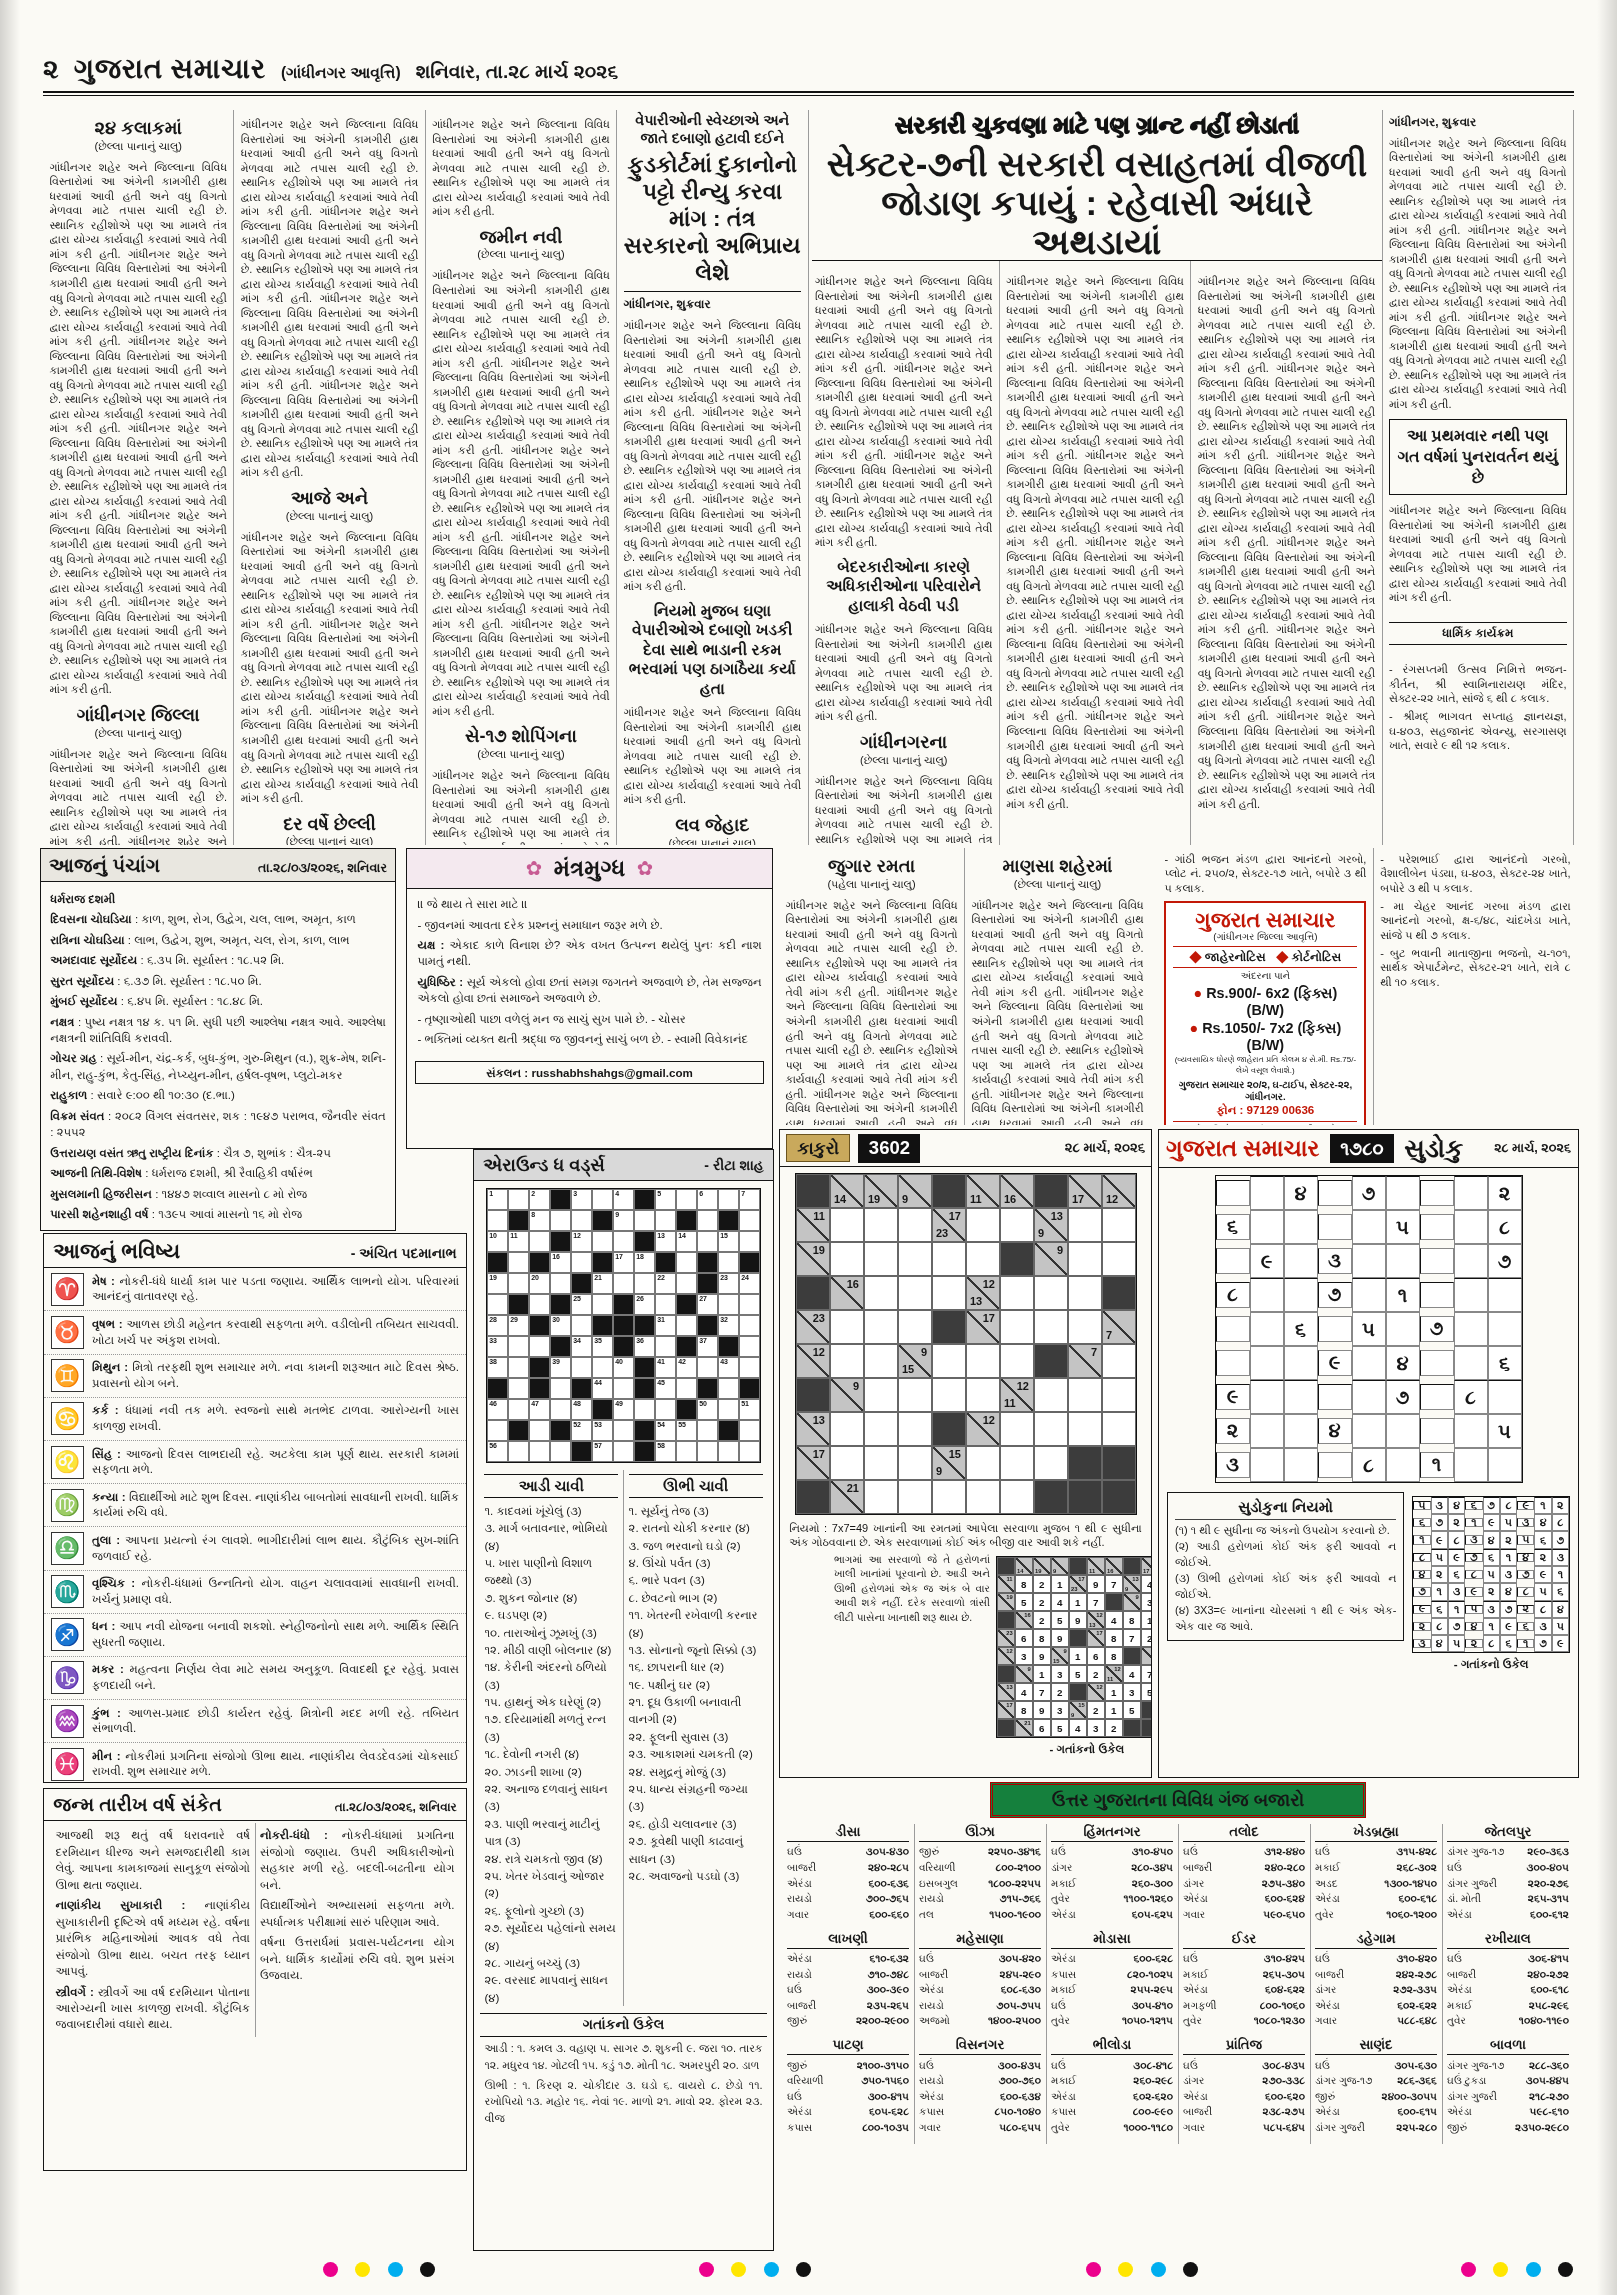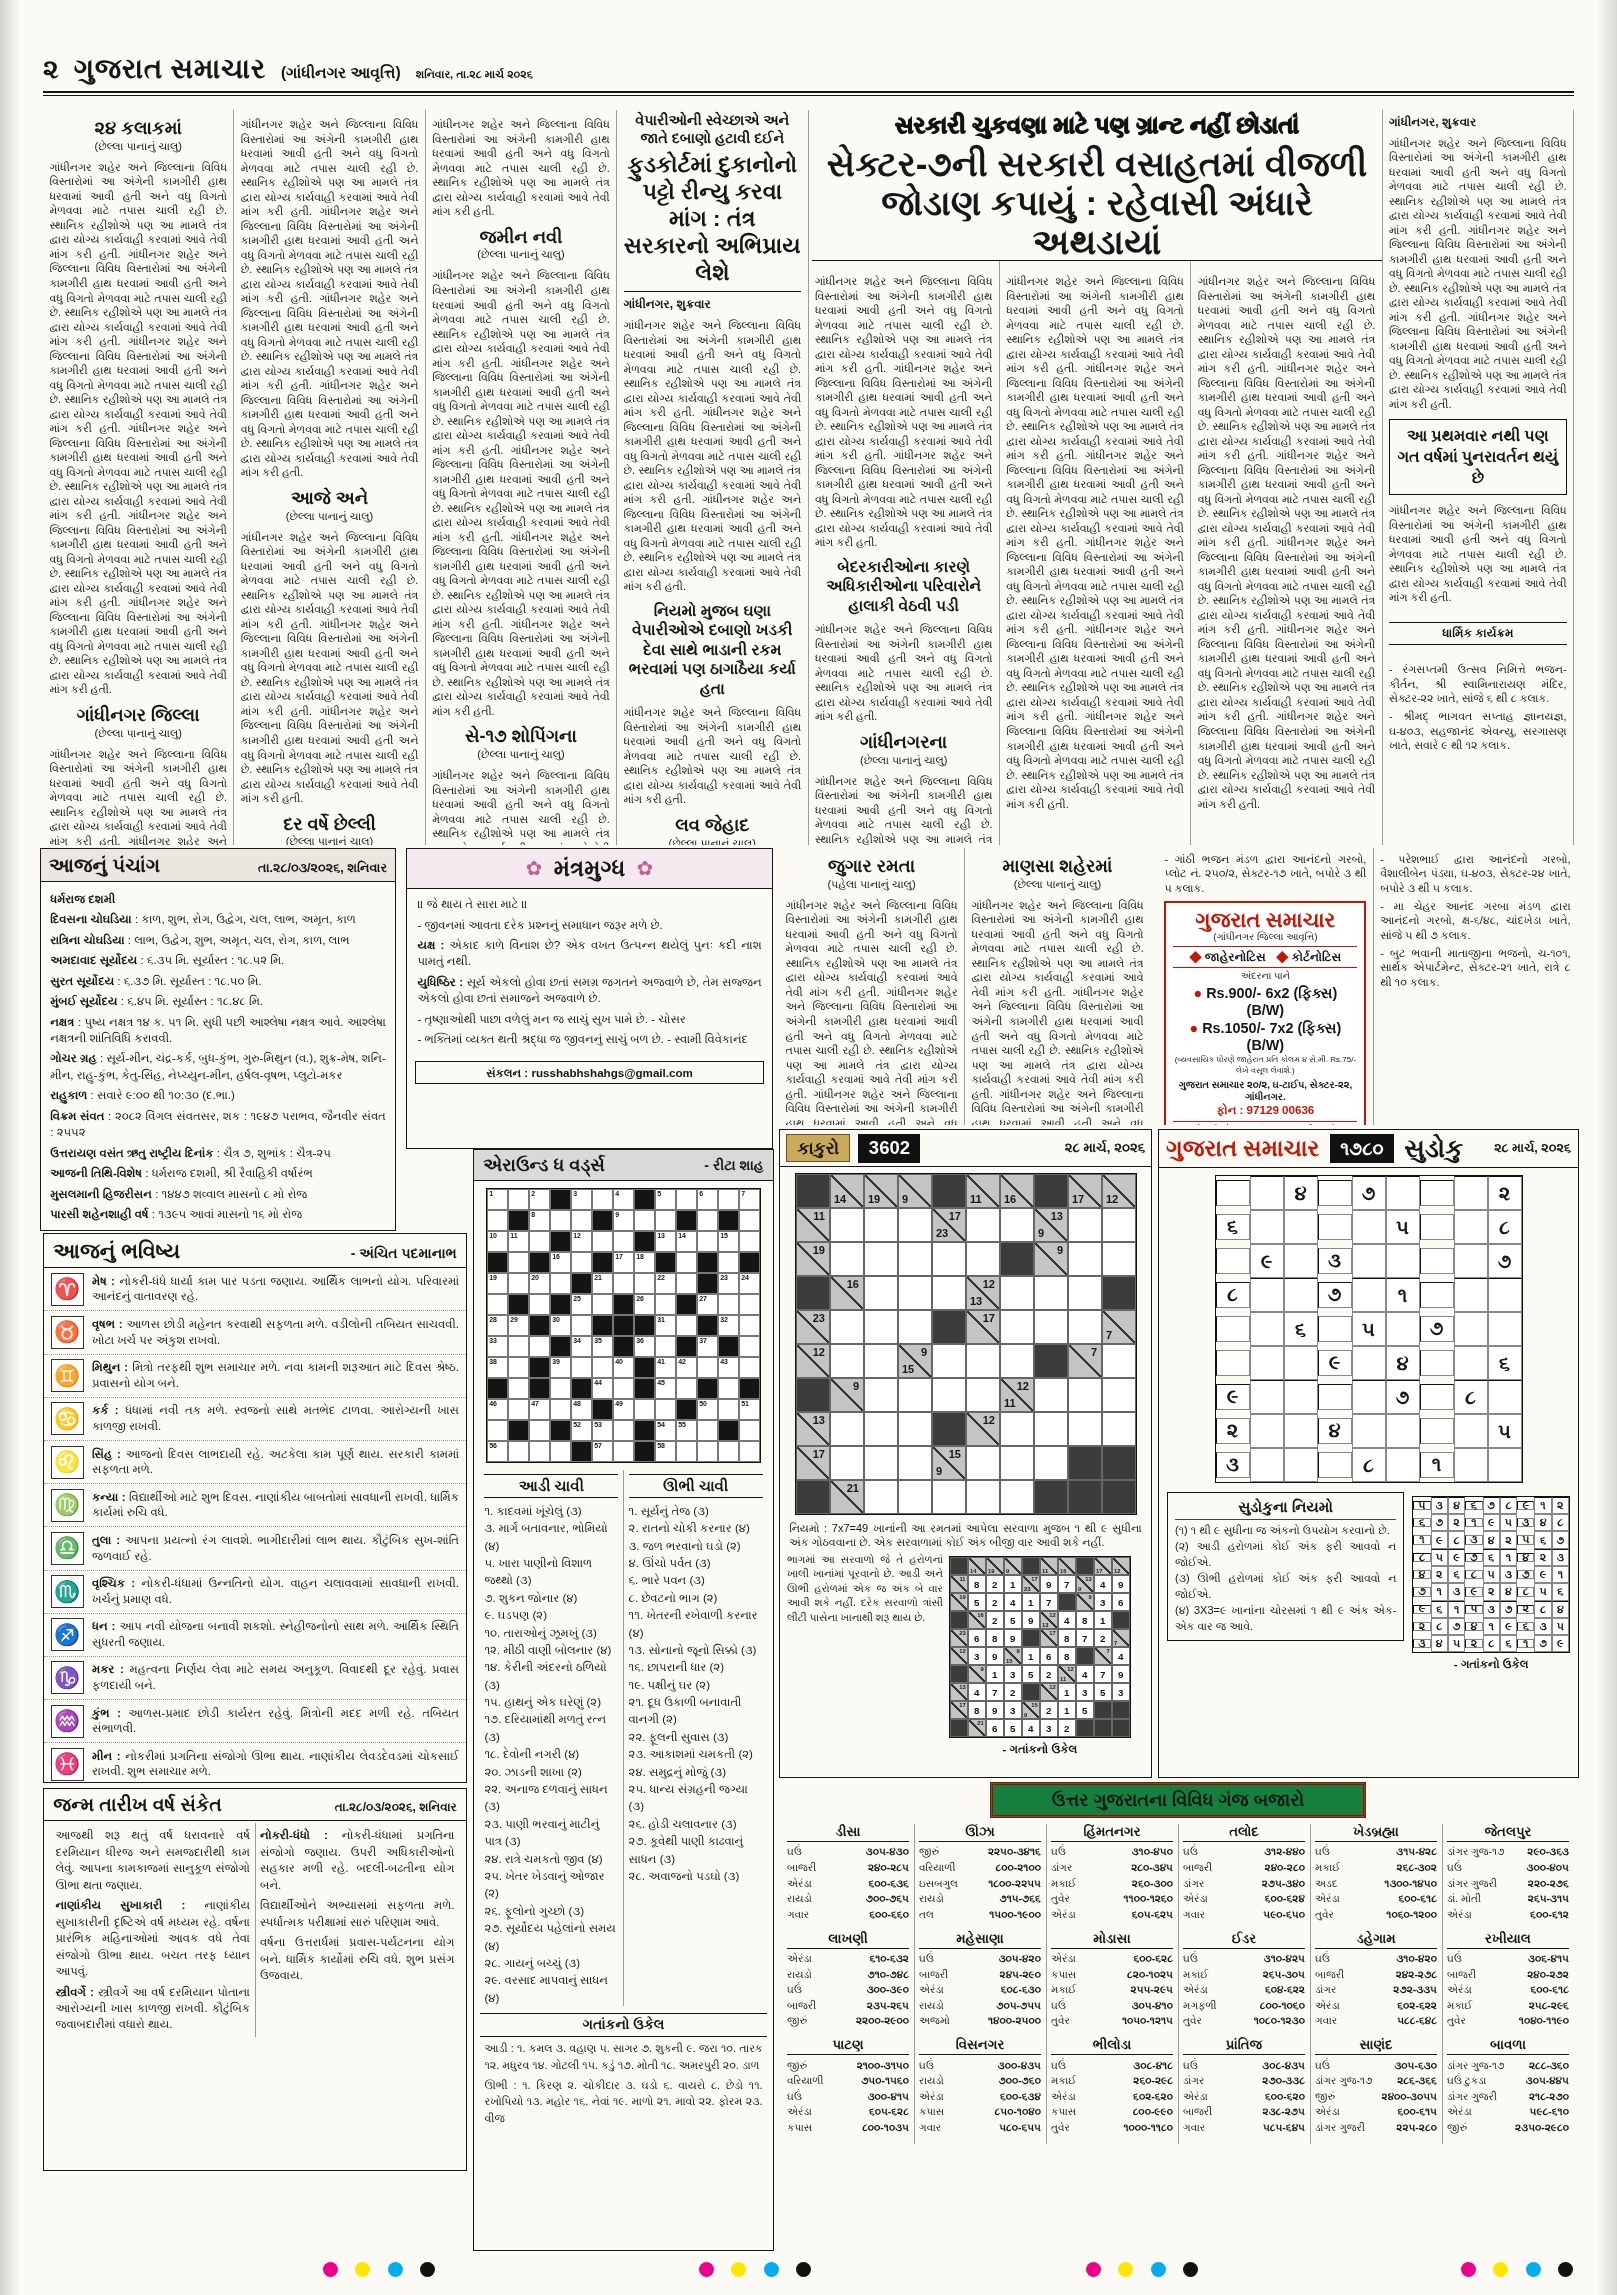--- a/index.html
+++ b/index.html
@@ -9,21 +9,21 @@
   .edge{position:absolute;top:0;bottom:0;width:19.6px;pointer-events:none;}
   .edge.l{left:0;background:linear-gradient(to right,rgba(0,0,0,.16),rgba(0,0,0,0));}
   .edge.r{right:0;background:linear-gradient(to left,rgba(0,0,0,.14),rgba(0,0,0,0));}
 
   
   .hdr{left:43px;top:53px;width:1531px;}
   .hdr-row{display:flex;align-items:baseline;gap:15px;padding-bottom:4.6px;}
   .pgnum{font-size:26.6px;font-weight:bold;}
   .mast{font-family:"Liberation Serif",serif;font-size:28px;font-weight:bold;letter-spacing:0.6px;}
   .hdr-ed{font-size:15.6px;font-weight:bold;}
-  .hdr-date{font-size:11px;font-weight:bold;}
+  .hdr-date{font-size:19px;font-weight:bold;}
   .rule2{border-top:2.3px solid #111;border-bottom:1.2px solid #111;height:2.9px;}
 
   
   .band-top{left:43px;top:110px;width:1531px;height:735px;display:flex;position:absolute;}
   .ncol{flex:1 1 0;padding:0 6.4px;border-right:0.6px solid #9b9b9b;overflow:hidden;}
   .ncol:last-child{border-right:none;}
   .pad-lead2{padding-top:157px;}
   .body{font-size:11px;line-height:1.32;text-align:justify;word-break:break-word;margin:7px 0;}
   .stub-head{font-size:18px;font-weight:bold;text-align:center;margin:8px 0 1.2px;line-height:1.15;}
   .cont-tag{font-size:11px;text-align:center;margin:0 0 3.5px;}
@@ -112,21 +112,21 @@
          transparent calc(50% - 0.9px),#333 calc(50% - 0.9px),#333 calc(50% + 0.9px),
          transparent calc(50% + 0.9px));}
   .ka{position:absolute;top:1.7px;right:3.5px;font-size:11px;font-weight:bold;}
   .kd{position:absolute;bottom:1.7px;left:3.5px;font-size:11px;font-weight:bold;}
   .kgrid.small{grid-template-columns:repeat(10,18px);grid-auto-rows:18px;margin:3.5px auto;}
   .kgrid.small .kw{font-size:9.8px;}
   .kgrid.small .ka{font-size:5.8px;top:0;right:1.2px;}
   .kgrid.small .kd{font-size:5.8px;bottom:0;left:1.2px;}
   .kk-rules{font-size:11px;line-height:1.35;text-align:justify;margin:2.3px 9.2px;}
   .kk-bottom{display:flex;gap:5.8px;padding:0 7px;align-items:flex-start;}
-  .kk-bottom .txt{flex:0 0 156px;font-size:10.4px;line-height:1.4;text-align:justify;}
+  .kk-bottom .txt{flex:0 0 156px;font-size:10.4px;line-height:1.4;text-align:justify;margin-left:47px;}
   .capt{font-size:11.6px;font-weight:bold;text-align:center;margin-top:2.3px;}
 
   
   .sd-head{display:flex;align-items:center;gap:10.4px;border-bottom:1.2px solid #161616;padding:3.5px 7px;}
   .sd-mast{font-family:"Liberation Serif",serif;font-size:23px;font-weight:bold;color:#c21807;}
   .sd-label{font-size:25.4px;font-weight:800;}
   .sd-date{margin-left:auto;font-size:12.7px;font-weight:bold;}
   .sgrid{display:grid;grid-template-columns:repeat(9,34px);grid-auto-rows:34px;
          border:1.7px solid #111;width:fit-content;margin:7px auto;}
   .sc{border:0.6px solid #888;display:flex;align-items:center;justify-content:center;

